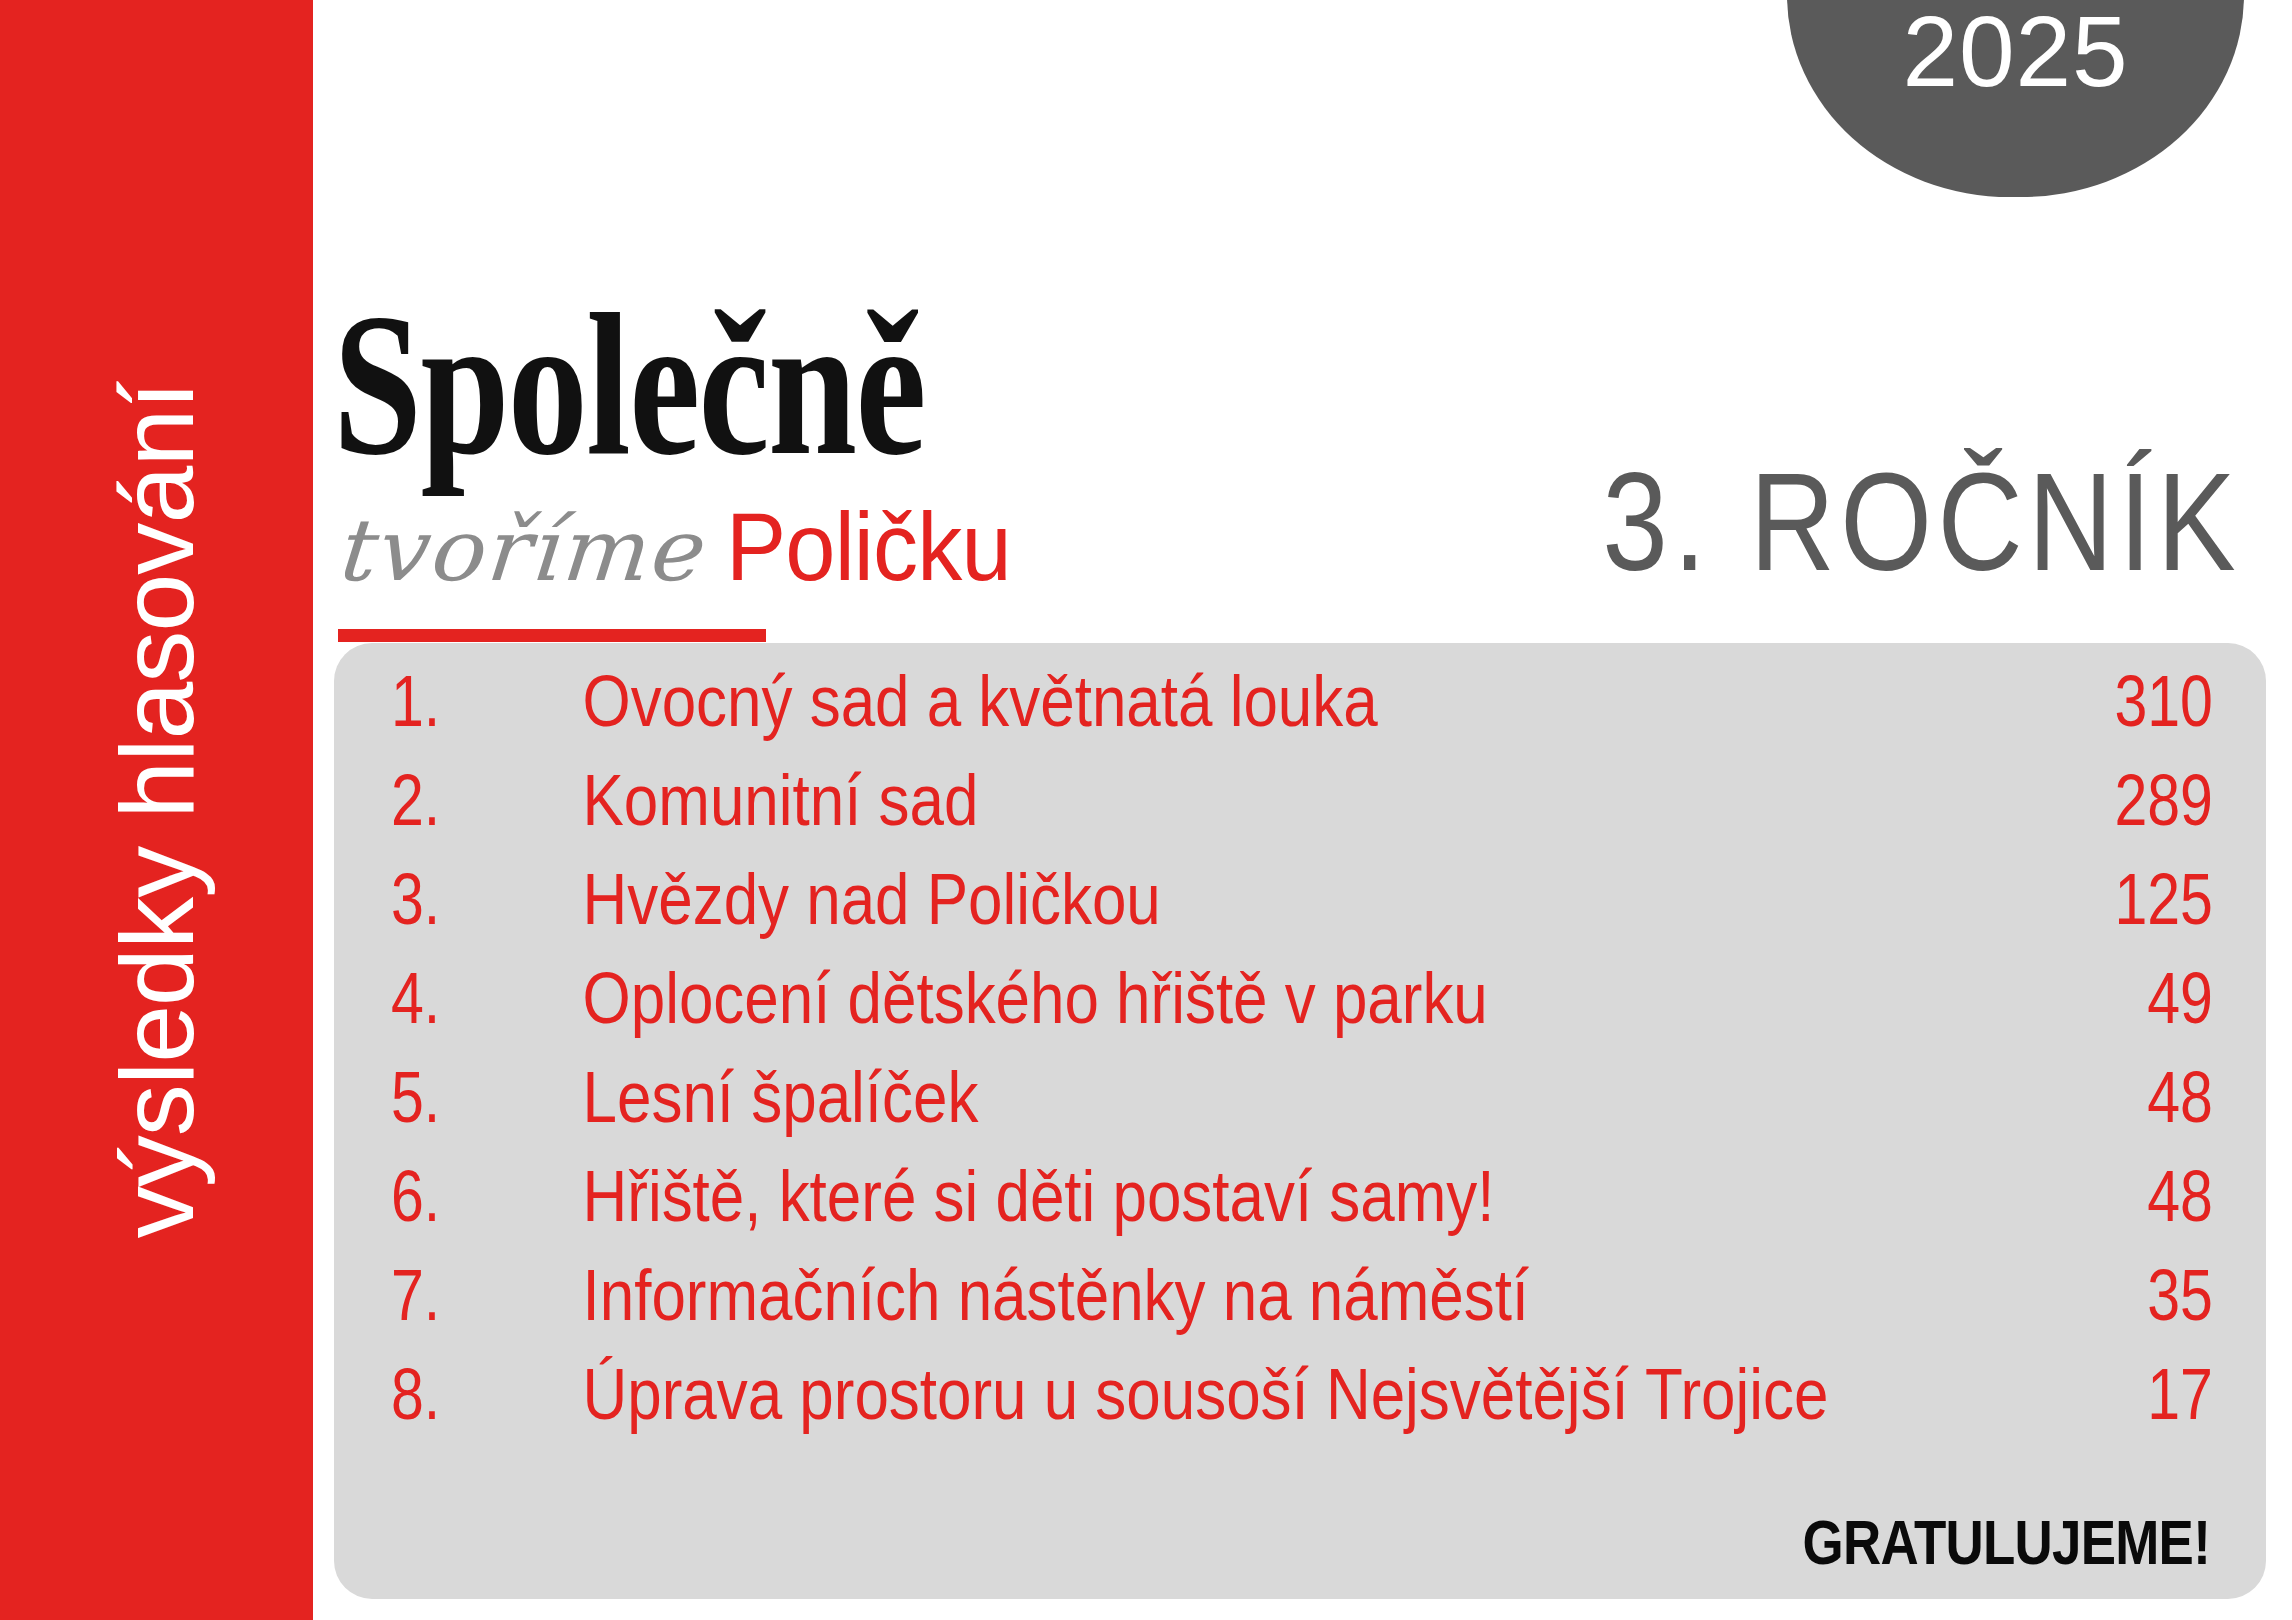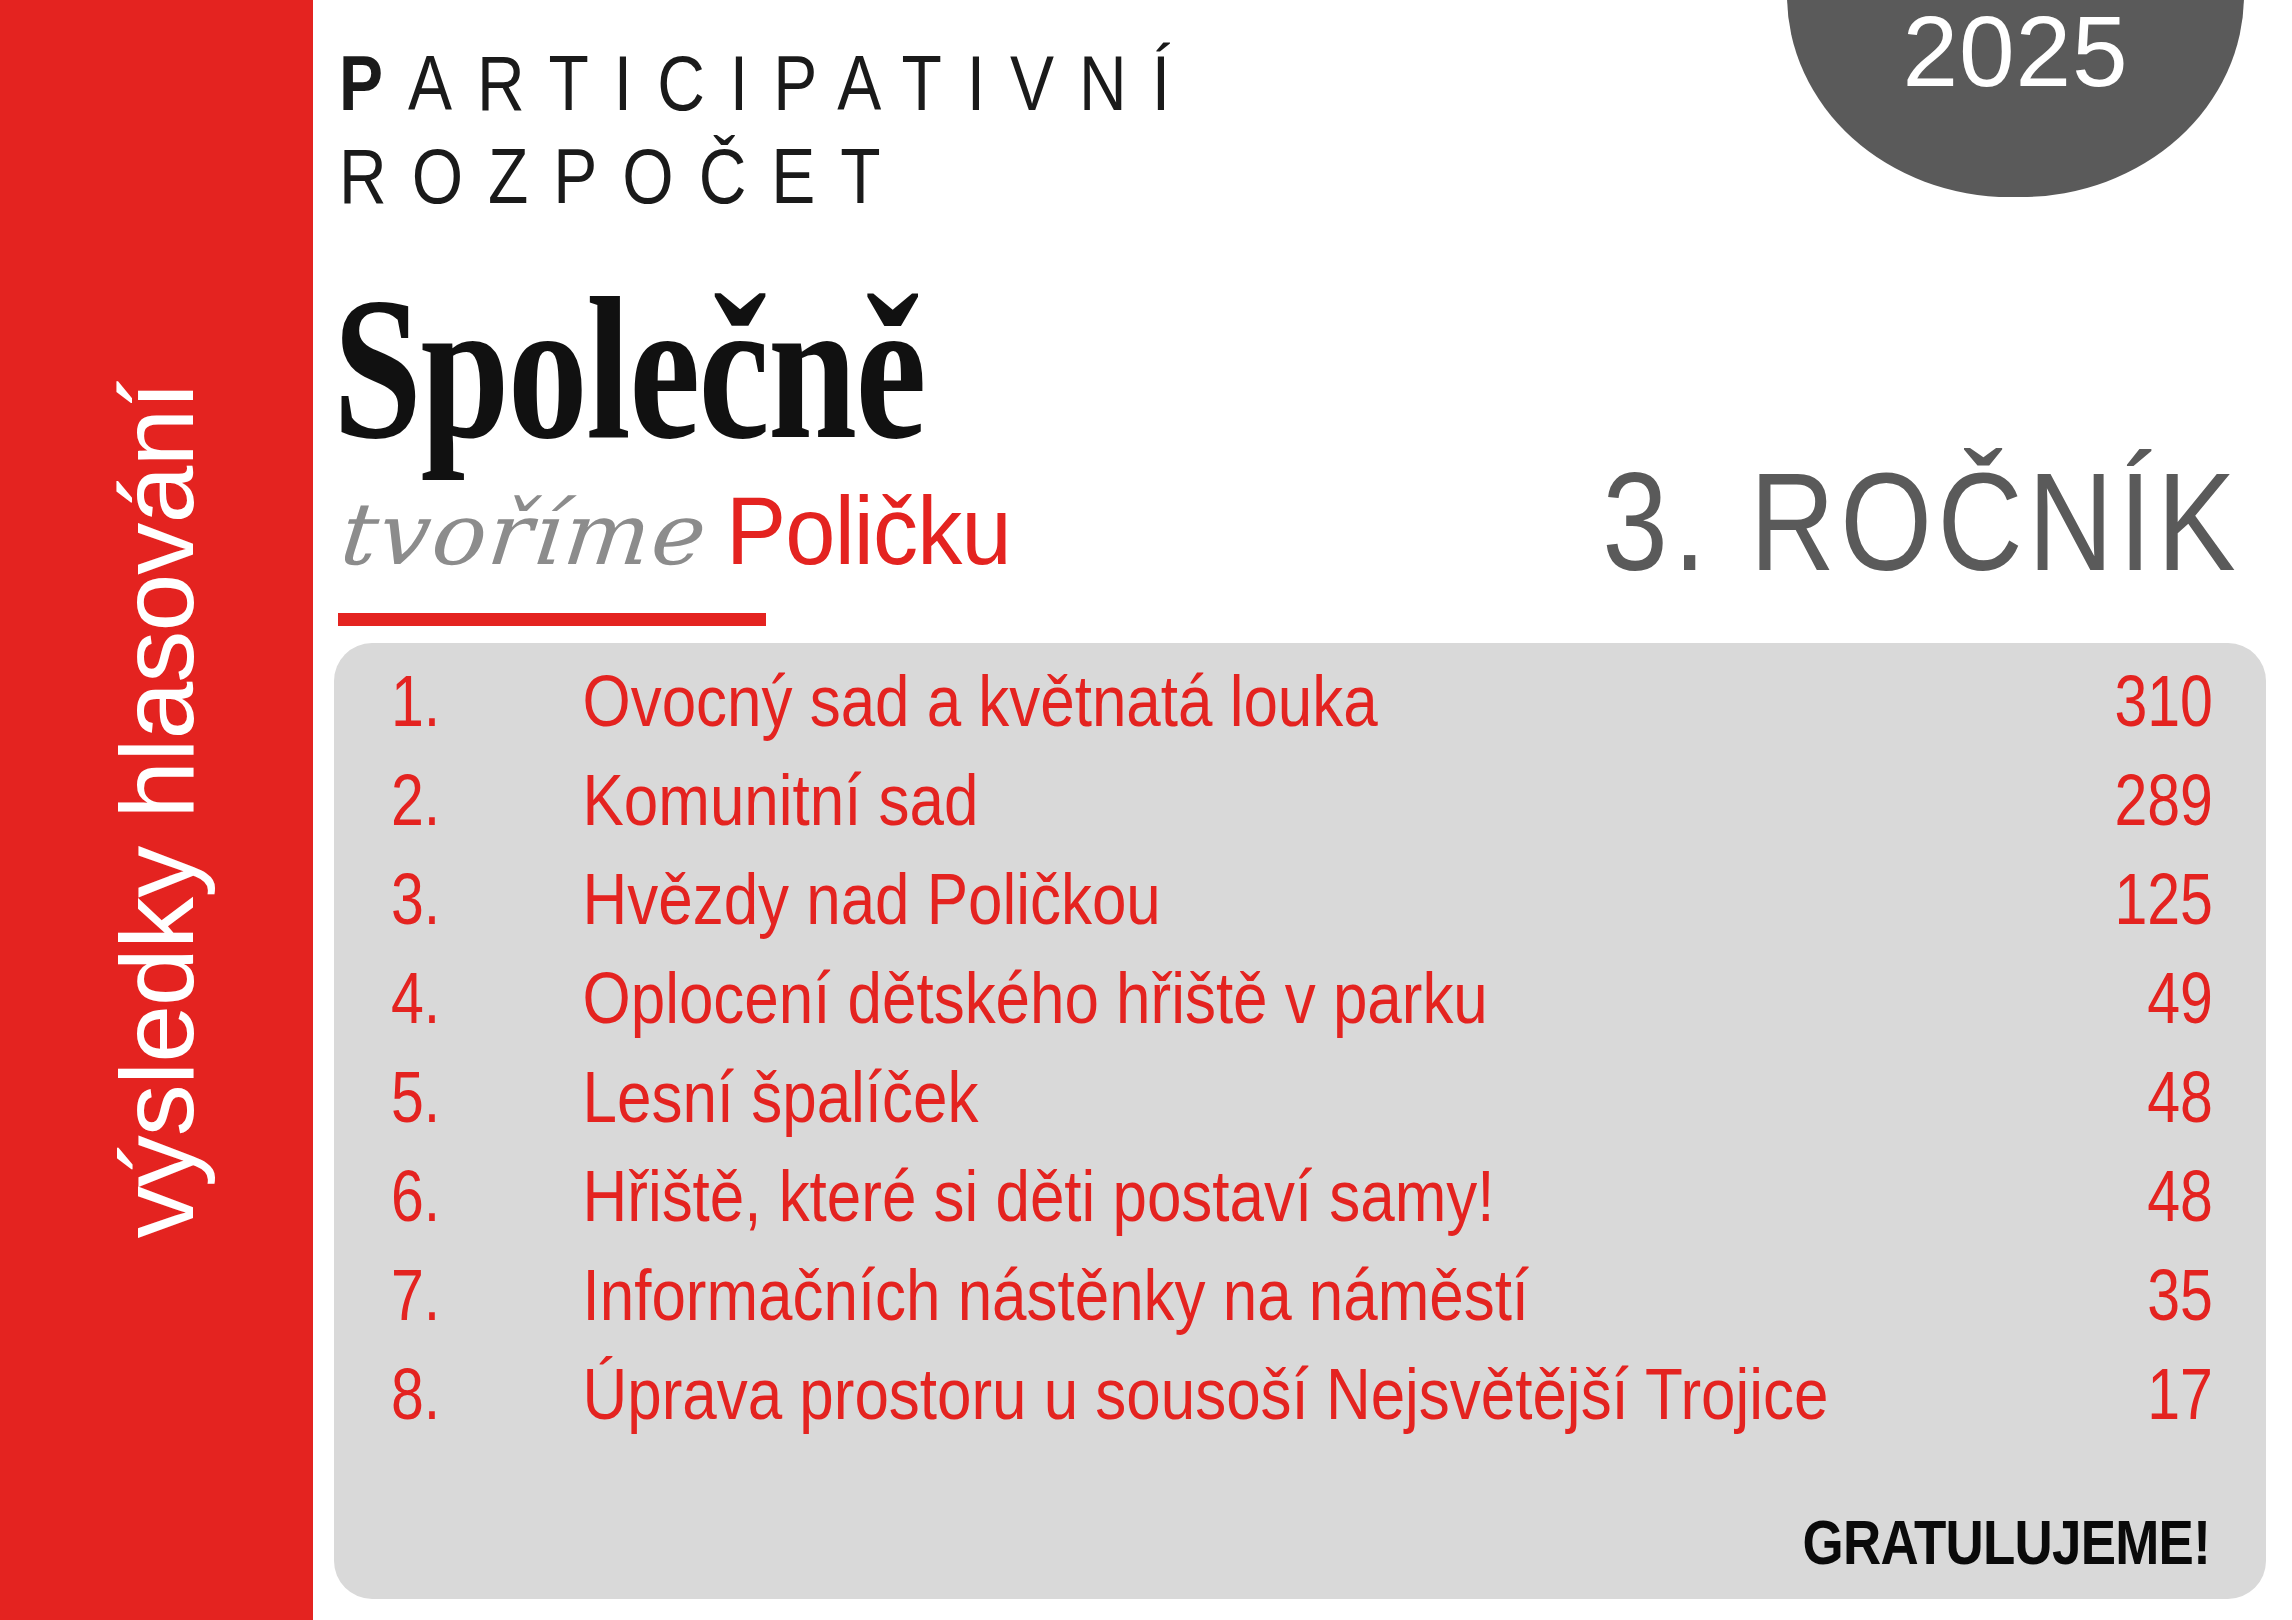--- a/index.html
+++ b/index.html
@@ -89,21 +89,21 @@
   .kicker-line .lead {
     font-weight: 700;
     letter-spacing: 25px;
   }
   .kicker-line.second { margin-top: 18px; }
 
   
   .wordmark {
     position: absolute;
     left: 333px;
-    top: 276px;
+    top: 292px;
   }
   .wordmark-main {
     font-family: "Liberation Serif", serif;
     font-weight: 700;
     font-size: 186px;
     line-height: 167px;
     color: #111111;
     letter-spacing: -1.8px;
     transform: scaleX(0.86) scaleY(1.1);
     transform-origin: left top;
@@ -238,24 +238,20 @@
 <div id="poster">
 
   <div class="sidebar">
     <div class="sidebar-label">výsledky hlasování</div>
   </div>
 
   <div class="year-badge">
     <div class="year-badge-text">2025</div>
   </div>
 
-  <div class="kicker">
-    <div class="kicker-line"><span class="lead">P</span><span>ARTICIPATIVNÍ</span></div>
-    <div class="kicker-line second">ROZPOČET</div>
-  </div>
 
   <div class="wordmark">
     <div class="wordmark-main">Společně</div>
     <div class="wordmark-row">
       <span class="wordmark-script">tvoříme</span>
       <span class="wordmark-city">Poličku</span>
     </div>
     <div class="script-underline"></div>
   </div>
 

